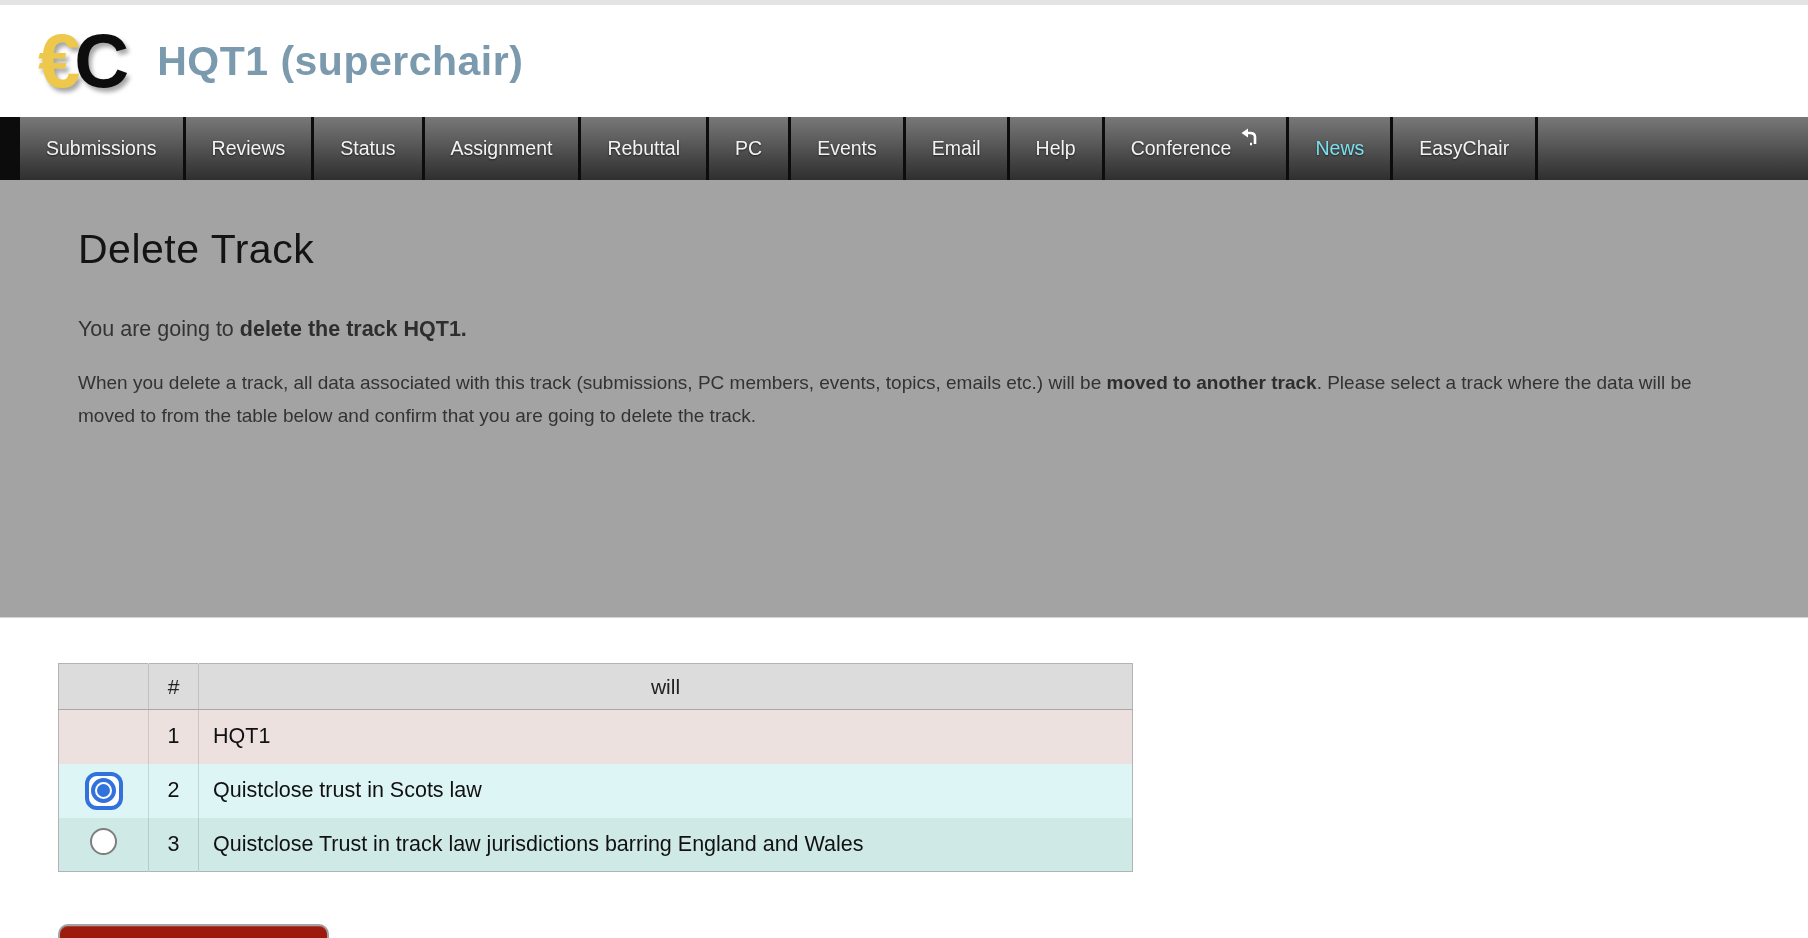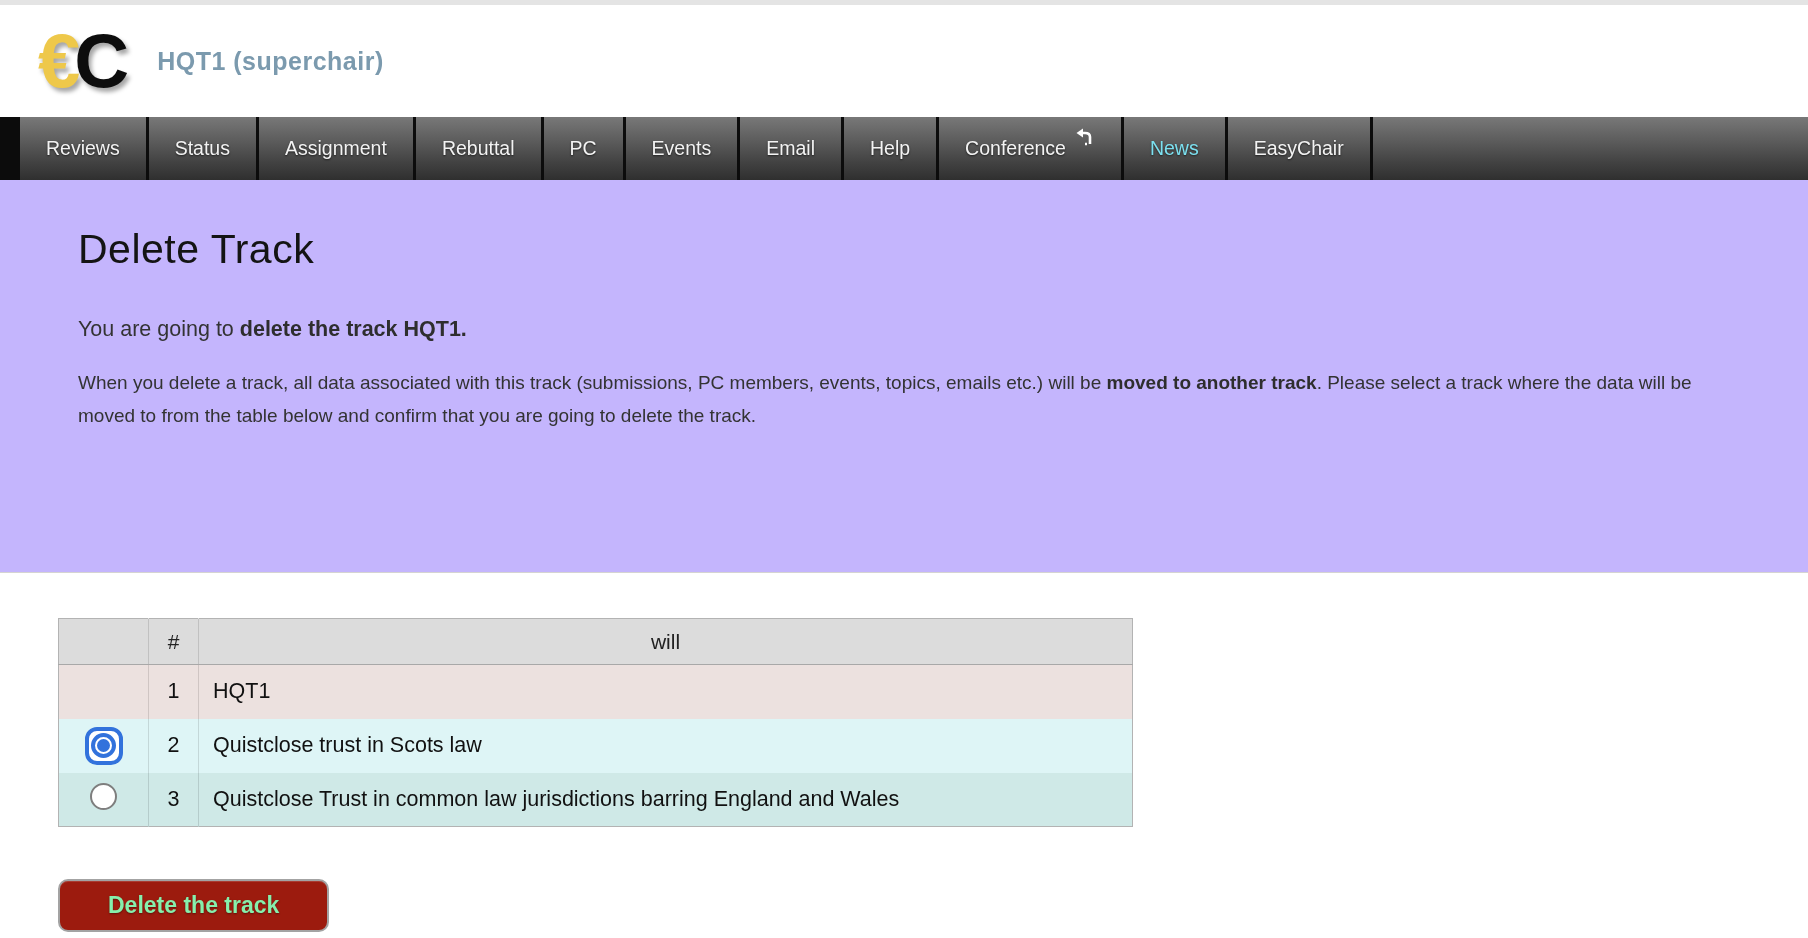--- a/index.html
+++ b/index.html
@@ -7,34 +7,34 @@
     font-family: "Liberation Sans", "DejaVu Sans", sans-serif; }
 
   .topline { height: 5px; background: #e4e4e4; width: 100%; }
 
   
   .header { height: 112px; background: #ffffff; display: flex; align-items: center; padding-left: 38px; }
   .logo { font-weight: bold; font-size: 76px; line-height: 1; letter-spacing: -6px;
           text-shadow: 3px 4px 4px rgba(0,0,0,0.35); user-select: none; }
   .logo .e { color: #eec84a; }
   .logo .c { color: #0d0d0d; }
-  .header-title { margin-left: 34px; font-size: 25px; font-weight: bold; color: #7b9aae; letter-spacing: 0.5px; }
+  .header-title { margin-left: 34px; font-size: 41px; font-weight: bold; color: #7b9aae; letter-spacing: 0.5px; }
 
   
   .navbar { height: 63px; background: #0c0c0c; display: flex; align-items: stretch; padding-left: 20px; gap: 3px; }
   .nav-item { display: flex; align-items: center; padding: 0 26px; cursor: pointer;
       background: linear-gradient(180deg, #787878 0%, #5c5c5c 38%, #424242 72%, #2f2f2f 100%);
       color: #f3f3f3; font-size: 19.5px; white-space: nowrap; position: relative;
       text-shadow: 0 1px 2px rgba(0,0,0,0.6); }
   .nav-item.news { color: #7ce0f0; }
   .nav-item .conf-icon { margin-left: 5px; margin-bottom: 16px; }
   .nav-filler { flex: 1; background: linear-gradient(180deg, #787878 0%, #5c5c5c 38%, #424242 72%, #2f2f2f 100%); }
 
   
-  .intro-panel { height: 393px; background: #c4b5fd; border-bottom: 1px solid #d5d4d2;
+  .intro-panel { height: 438px; background: #a3a3a3; border-bottom: 1px solid #d5d4d2;
       padding: 46px 60px 0 78px; }
   .page-title { font-size: 41px; font-weight: 500; color: #141414; letter-spacing: 0.5px; }
   .intro-p1 { margin-top: 44px; font-size: 21.5px; color: #333333; }
   .intro-p2 { margin-top: 24px; font-size: 19px; color: #333333; line-height: 1.75; max-width: 1675px; }
   .intro-p1 b, .intro-p2 b { color: #2e2e2e; }
 
   
   .table-wrap { padding: 45px 0 0 58px; background: #ffffff; }
   table.tracks { border-collapse: collapse; width: 1075px; border: 1px solid #b3b3b3; }
   table.tracks th { background: #dcdcdc; height: 46px; font-size: 21px; font-weight: normal;
@@ -70,20 +70,23 @@
 <body>
 
 <div class="topline"></div>
 
 <div class="header">
   <div class="logo"><span class="e">€</span><span class="c">C</span></div>
   <div class="header-title">HQT1 (superchair)</div>
 </div>
 
 <div class="navbar">
+  <div class="nav-item">
+      <span>Submissions</span>
+    </div>
   <div class="nav-item">
       <span>Reviews</span>
     </div>
   <div class="nav-item">
       <span>Status</span>
     </div>
   <div class="nav-item">
       <span>Assignment</span>
     </div>
   <div class="nav-item">
@@ -150,21 +153,21 @@
             </span>
         </td>
         <td class="col-num">2</td>
         <td class="col-name">Quistclose trust in Scots law</td>
       </tr>
       <tr class="row-opt2">
         <td class="col-radio">
           <span class="radio-unselected"></span>
         </td>
         <td class="col-num">3</td>
-        <td class="col-name">Quistclose Trust in common law jurisdictions barring England and Wales</td>
+        <td class="col-name">Quistclose Trust in track law jurisdictions barring England and Wales</td>
       </tr>
     </tbody>
   </table>
 </div>
 
 <div class="btn-row">
   <button class="delete-btn">Delete the track</button>
 </div>
 
 </body></html>

